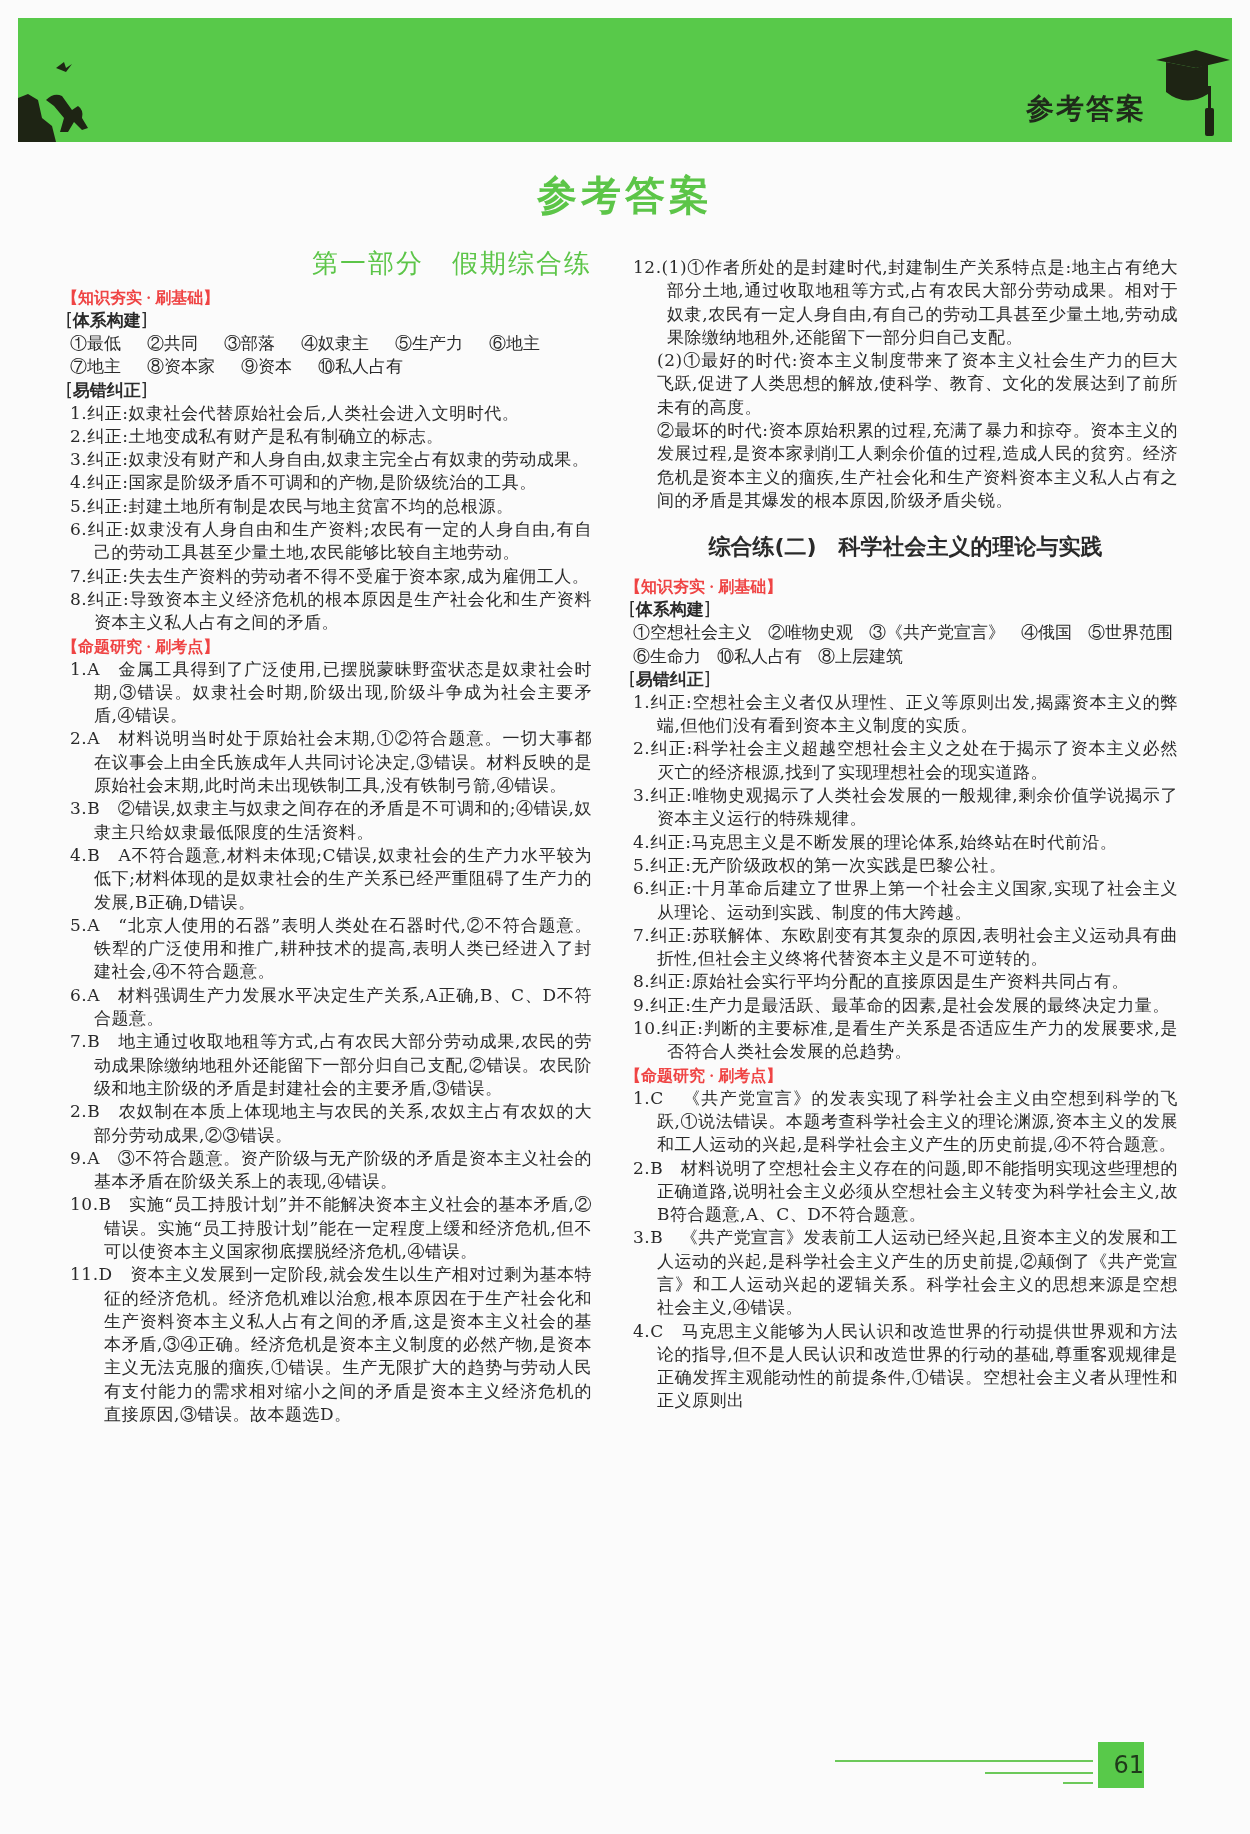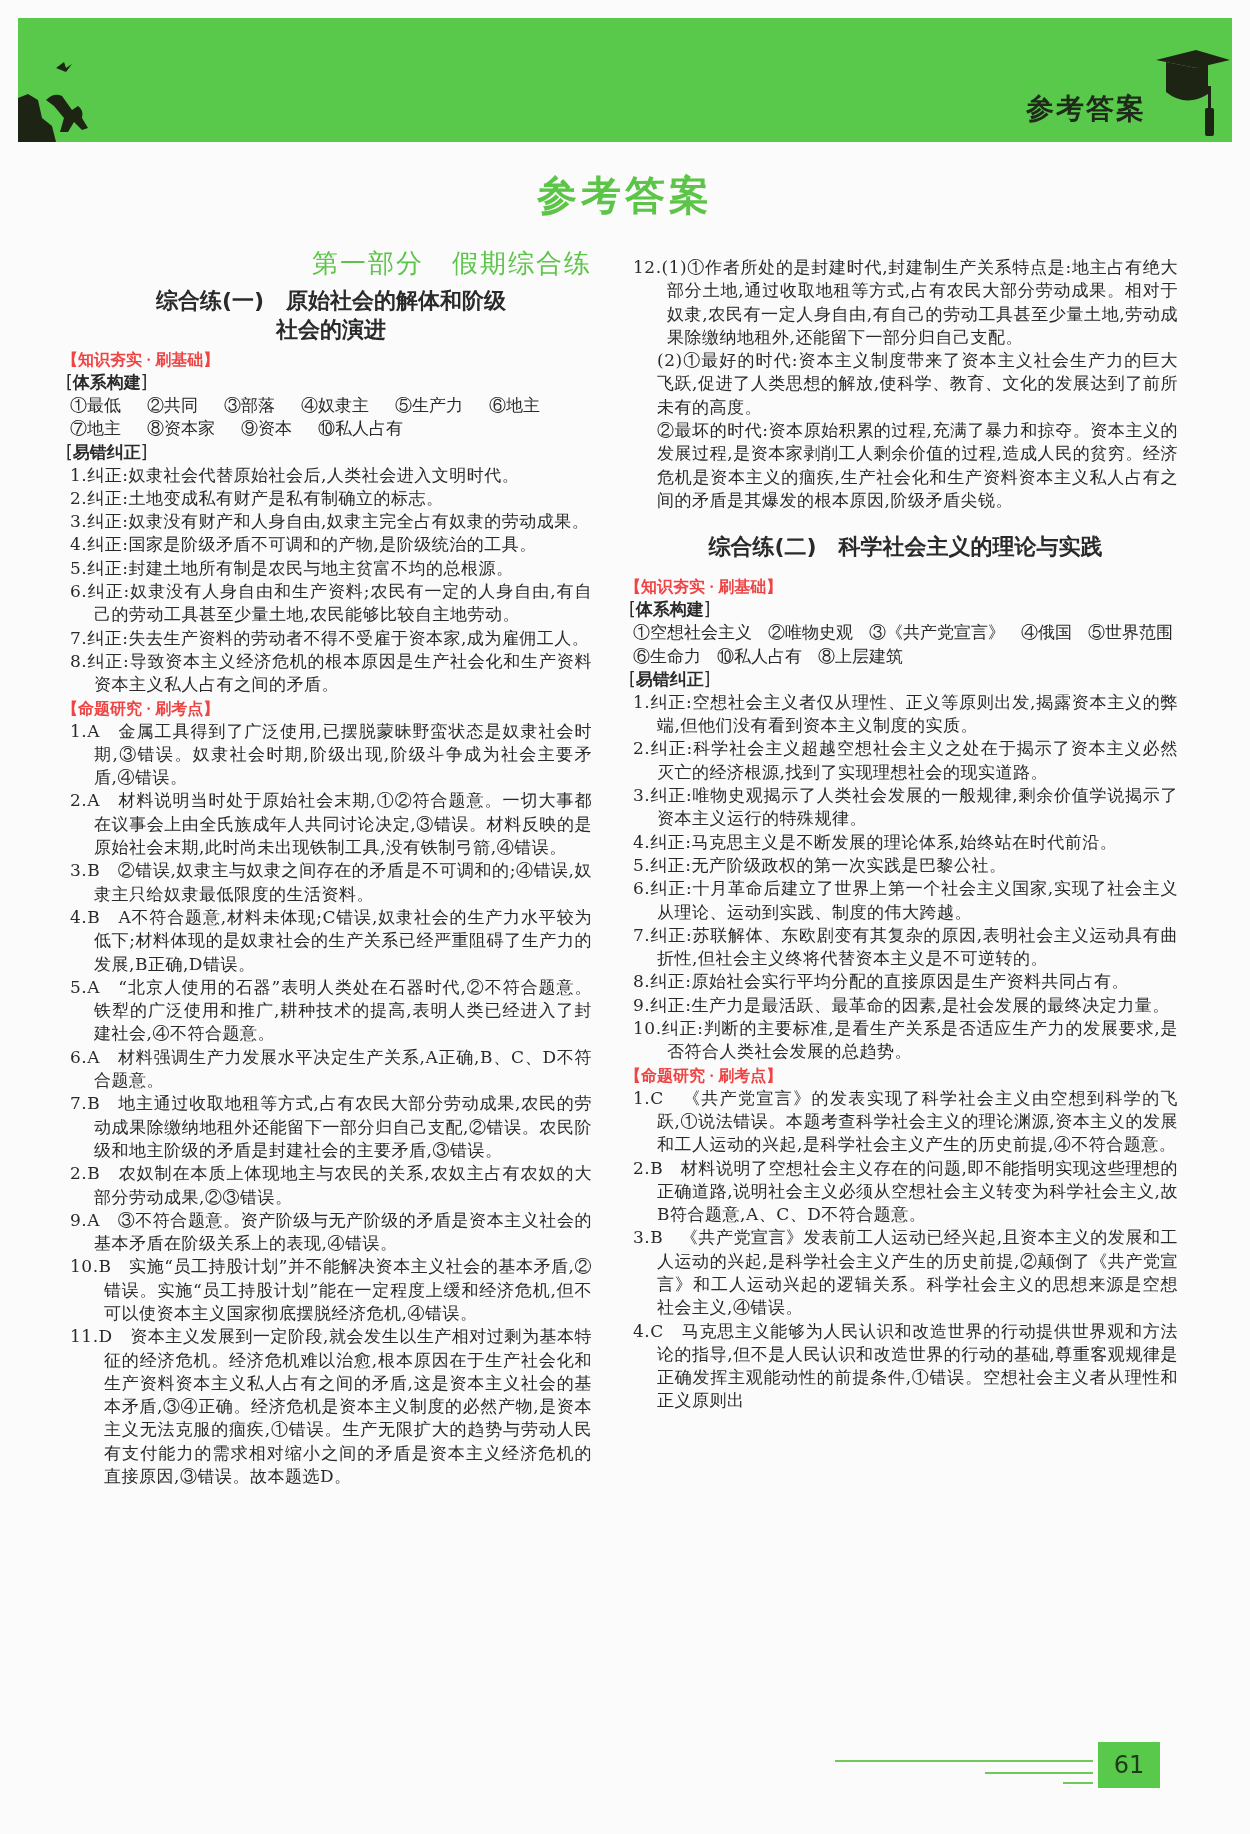--- a/index.html
+++ b/index.html
@@ -26,22 +26,22 @@
        margin-left:-4px;}
   .sub::before{content:"[";font-weight:normal;}
   .sub::after{content:"]";font-weight:normal;}
   .grid{display:flex;flex-wrap:wrap;column-gap:26px;letter-spacing:0px;}
   .item{padding-left:24px;text-indent:-24px;text-align:justify;letter-spacing:0.5px;}
   .item.wide{padding-left:34px;text-indent:-34px;}
   .para{padding-left:24px;text-align:justify;letter-spacing:0.5px;}
   .gap{height:16px;}
   .footer{position:absolute;left:835px;top:1760px;}
   .footer .ln{position:absolute;height:2px;background:#6cc95a;}
-  .pageno{position:absolute;left:1098px;top:1742px;width:62px;height:46px;background:#58c94a;
-          font-family:"DejaVu Sans",sans-serif;font-size:24px;color:#1f3a1a;text-align:center;
+  .pageno{position:absolute;left:1098px;top:1742px;width:46px;height:46px;background:#58c94a;
+          font-family:"DejaVu Sans",sans-serif;font-size:24px;color:#1f3a1a;text-align:right;
           line-height:46px;}
 </style>
 </head>
 <body>
 
 <div class="banner">
   <svg style="left:0;top:30px" width="120" height="94" viewBox="0 0 120 94">
     <path d="M0 50 L10 46 L20 52 L24 70 L34 78 L38 94 L0 94 Z" fill="#1e2414"></path>
     <path d="M28 52 q8 -8 16 -4 l10 14 l6 -4 q6 4 4 12 l6 10 l-6 2 l-8 -8 l-6 10 l-8 0 l4 -14 l-10 -12 Z" fill="#1e2414"></path>
     <path d="M38 20 l8 -6 l2 6 l6 -4 l-6 8 Z" fill="#1e2414"></path>
@@ -53,24 +53,20 @@
     <rect x="52" y="40" width="3" height="26" fill="#1e2414"></rect>
     <rect x="49" y="62" width="9" height="28" rx="2" fill="#1e2414"></rect>
   </svg>
   <span class="label">参考答案</span>
 </div>
 
 <div class="title">参考答案</div>
 
 <div class="col left">
   <div class="part">第一部分　假期综合练</div>
-  <div class="sec">
-    <div>综合练(一)　原始社会的解体和阶级</div>
-    <div>社会的演进</div>
-  </div>
   <div class="tag">【知识夯实 · 刷基础】</div>
   <div class="sub">体系构建</div>
   <div class="grid">
     <span>①最低</span>
     <span>②共同</span>
     <span>③部落</span>
     <span>④奴隶主</span>
     <span>⑤生产力</span>
     <span>⑥地主</span>
     <span>⑦地主</span>

